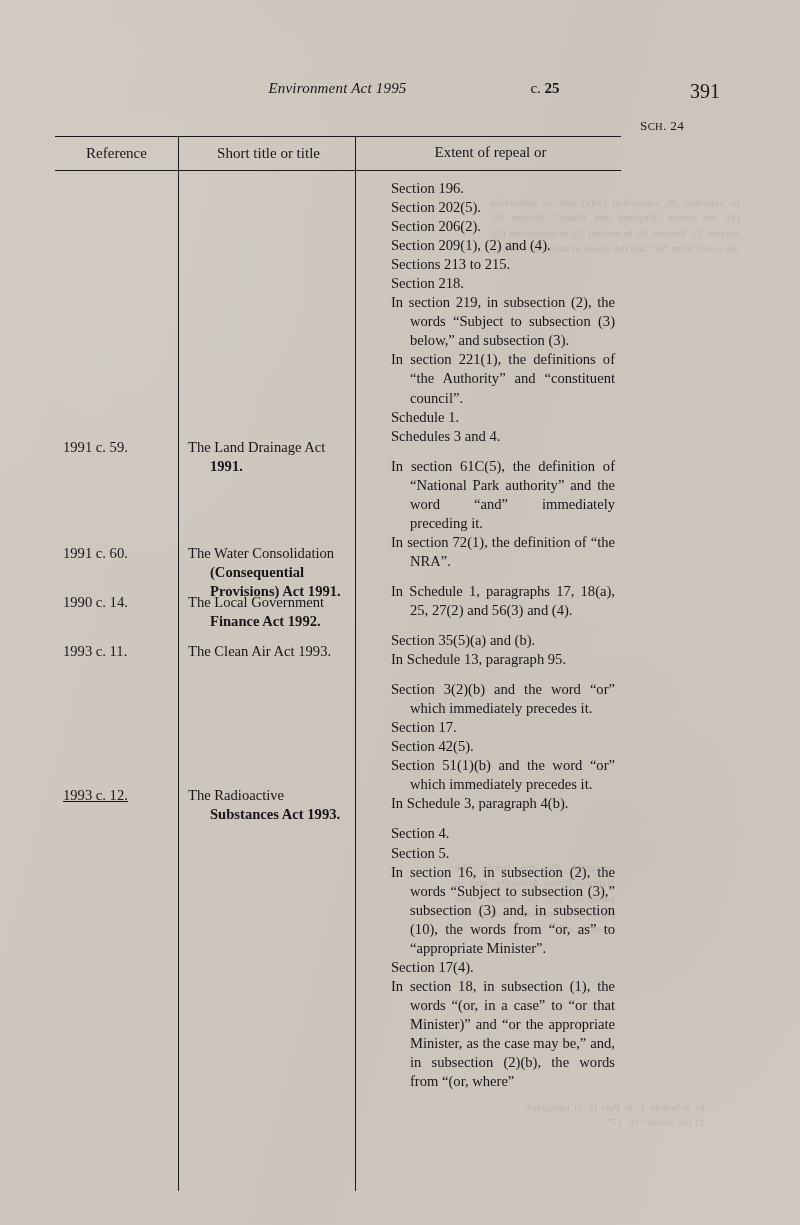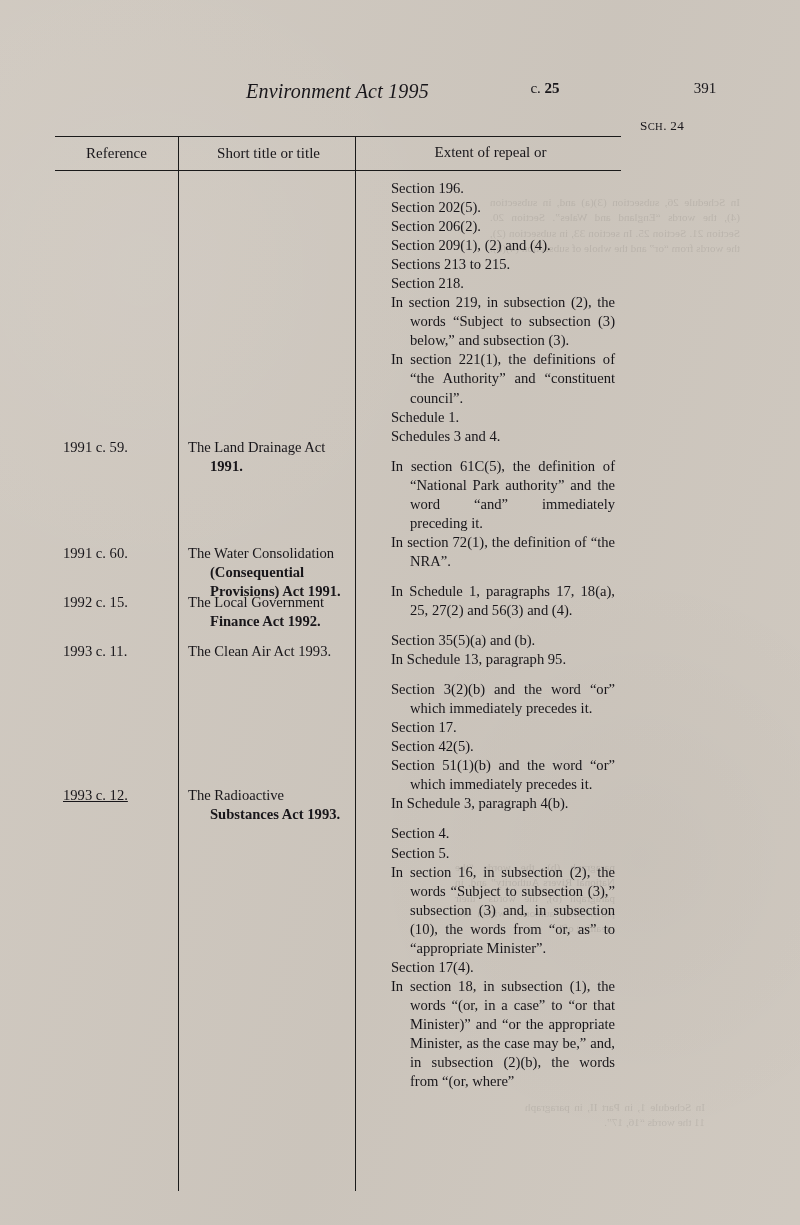--- a/index.html
+++ b/index.html
@@ -54,37 +54,37 @@
     left: 55px;
     width: 690px;
     height: 22px;
   }
   .runhead .title {
     position: absolute;
     left: 0;
     width: 565px;
     text-align: center;
     font-style: italic;
-    font-size: 20px;
+    font-size: 15px;
     letter-spacing: 0.2px;
   }
   .runhead .chap {
     position: absolute;
     left: 415px;
     width: 150px;
     text-align: center;
     font-size: 15px;
   }
   .runhead .chap b { font-weight: bold; }
   .runhead .folio {
     position: absolute;
     right: 0;
     width: 80px;
     text-align: center;
-    font-size: 15px;
+    font-size: 20px;
   }
 
   
   .marginnote {
     position: absolute;
     top: 118px;
     left: 640px;
     font-size: 13.2px;
     letter-spacing: 0.3px;
   }
@@ -220,21 +220,21 @@
 
     <div class="rule-mid"></div>
 
     <div class="tbody">
       <div class="vrule v1"></div>
       <div class="vrule v2"></div>
 
       <div class="col col1" id="col-reference">
           <div class="c1entry" style="top: 266.609px;">1991 c. 59.</div>
           <div class="c1entry" style="top: 372.844px;">1991 c. 60.</div>
-          <div class="c1entry" style="top: 421.938px;">1992 c. 15.</div>
+          <div class="c1entry" style="top: 421.938px;">1990 c. 14.</div>
           <div class="c1entry" style="top: 471.031px;">1993 c. 11.</div>
           <div class="c1entry" style="top: 615.359px; text-decoration: underline;">1993 c. 12.</div>
         </div>
       <div class="col col2" id="col-shorttitle">
           <div class="c2entry" style="top: 266.609px;">
             <p>The Land Drainage Act</p>
             <p class="cont">1991.</p>
           </div>
           <div class="c2entry" style="top: 372.844px;">
             <p>The Water Consolidation</p>

